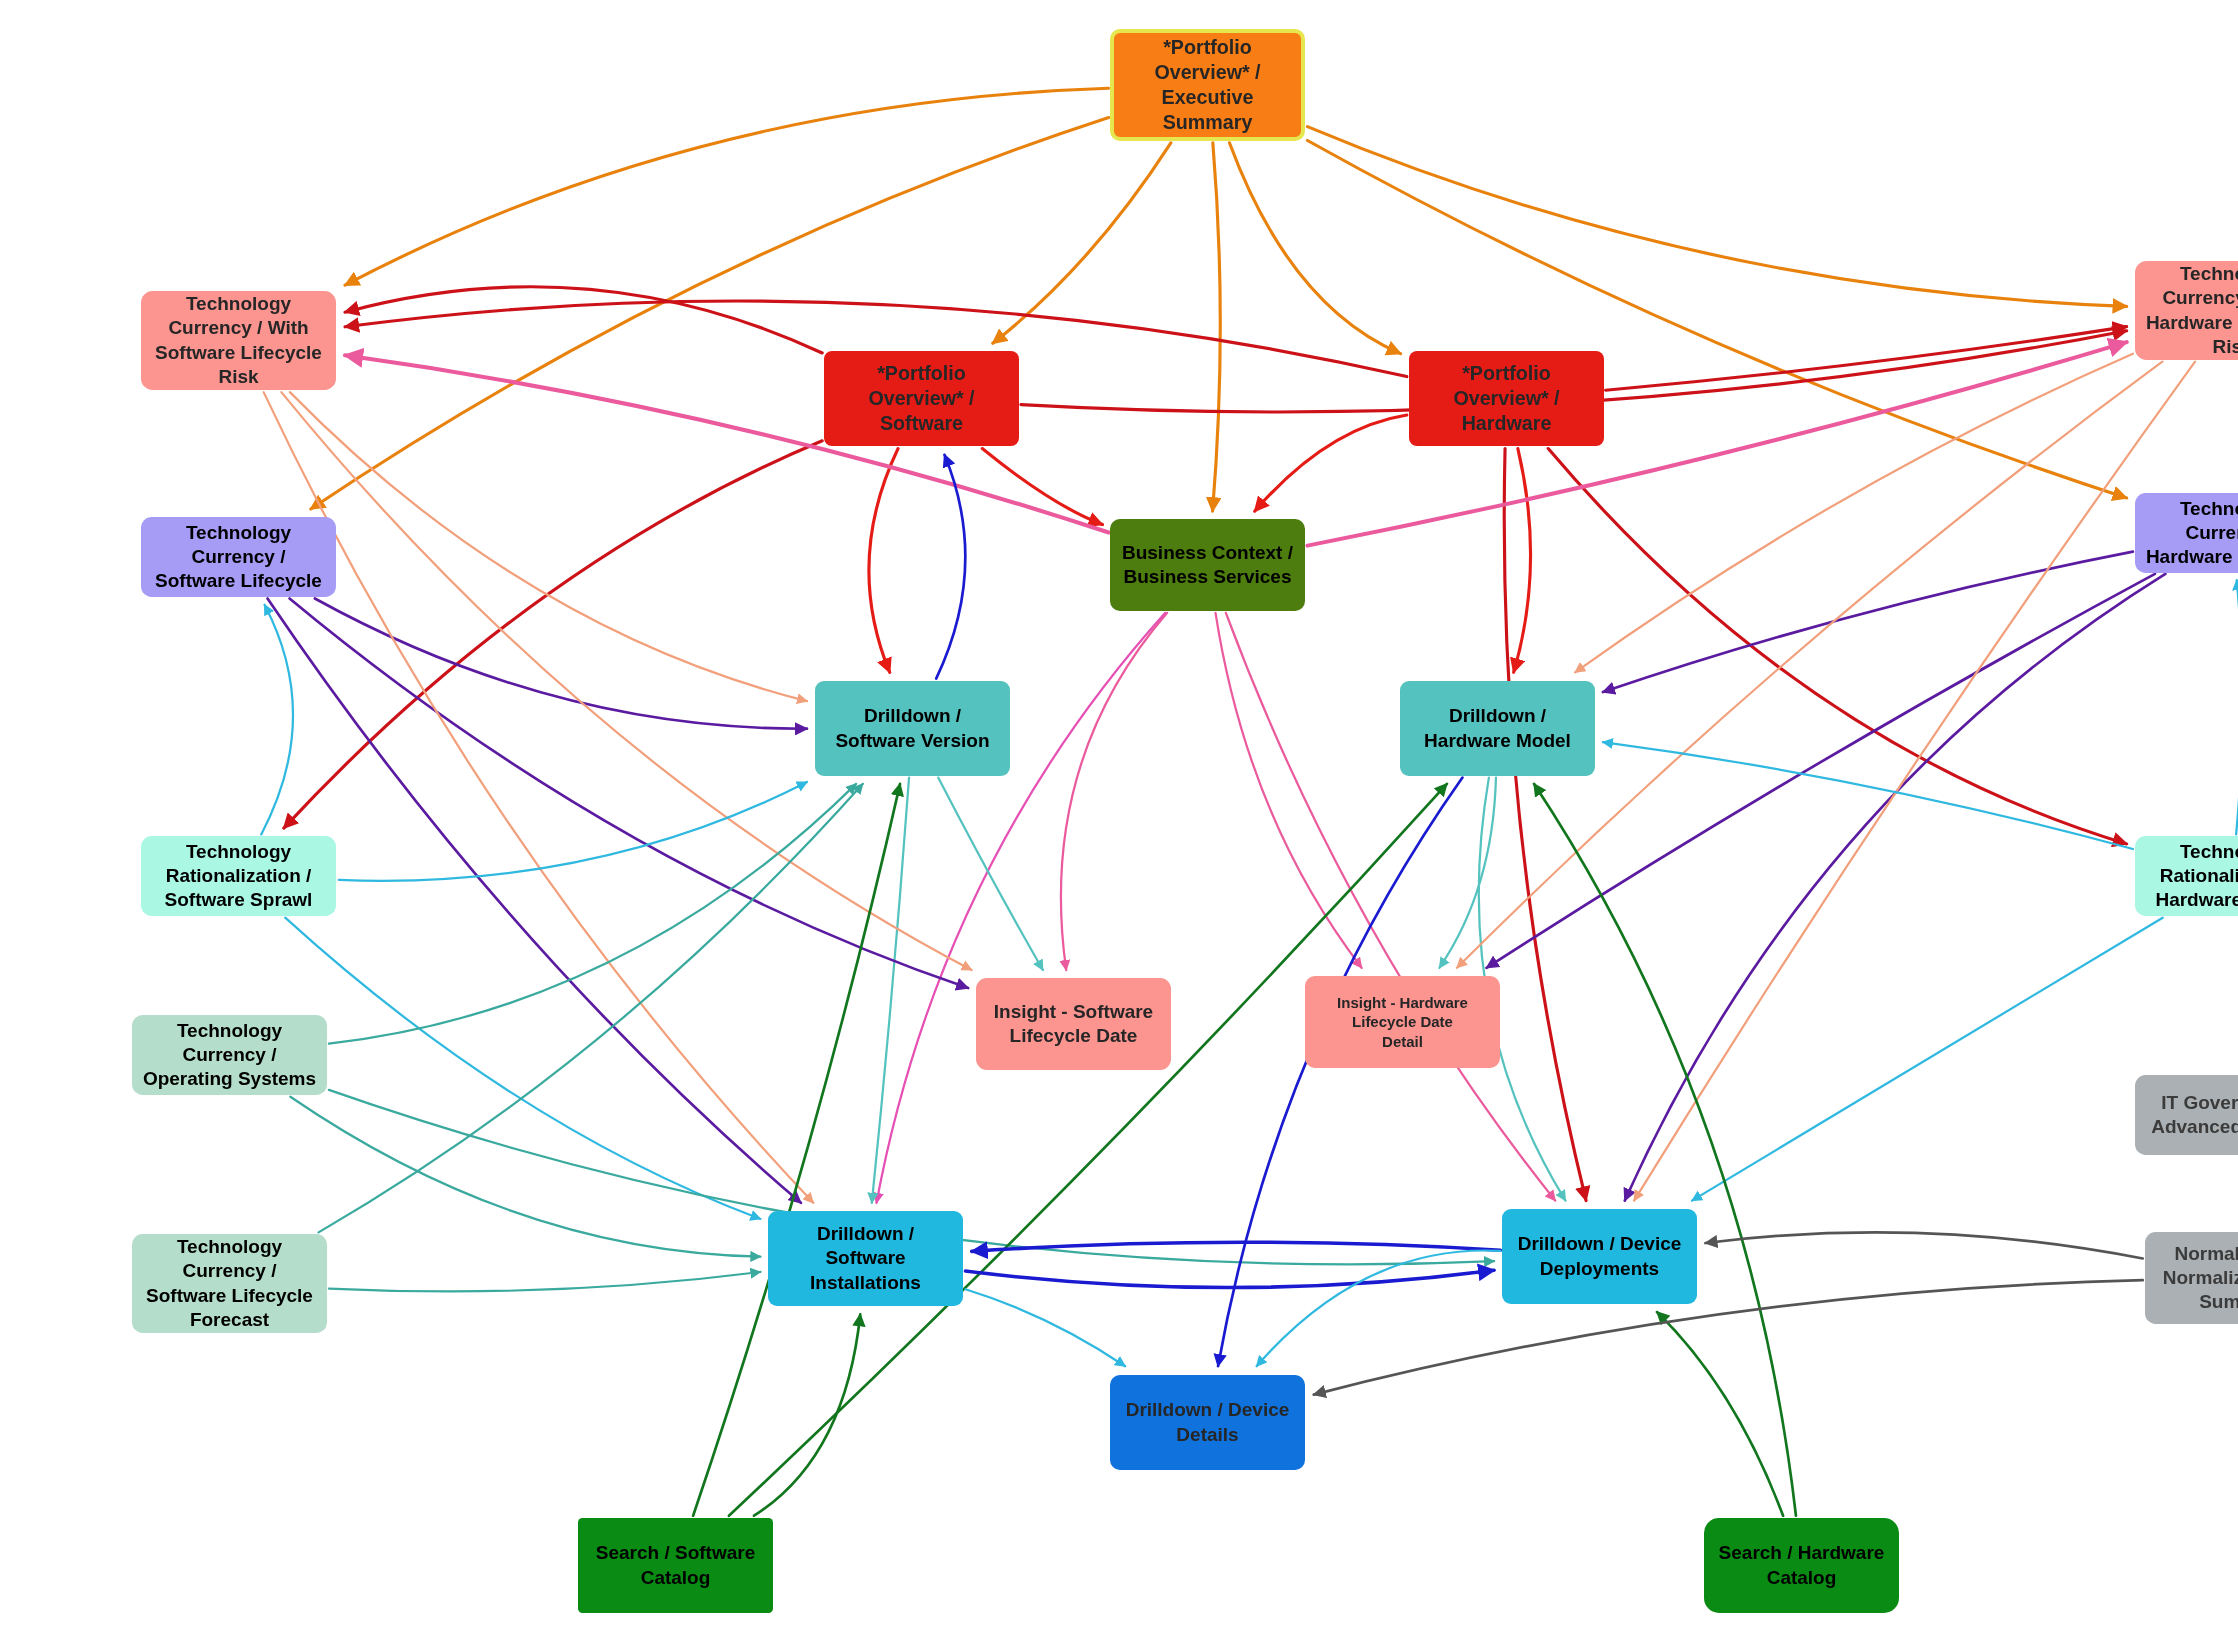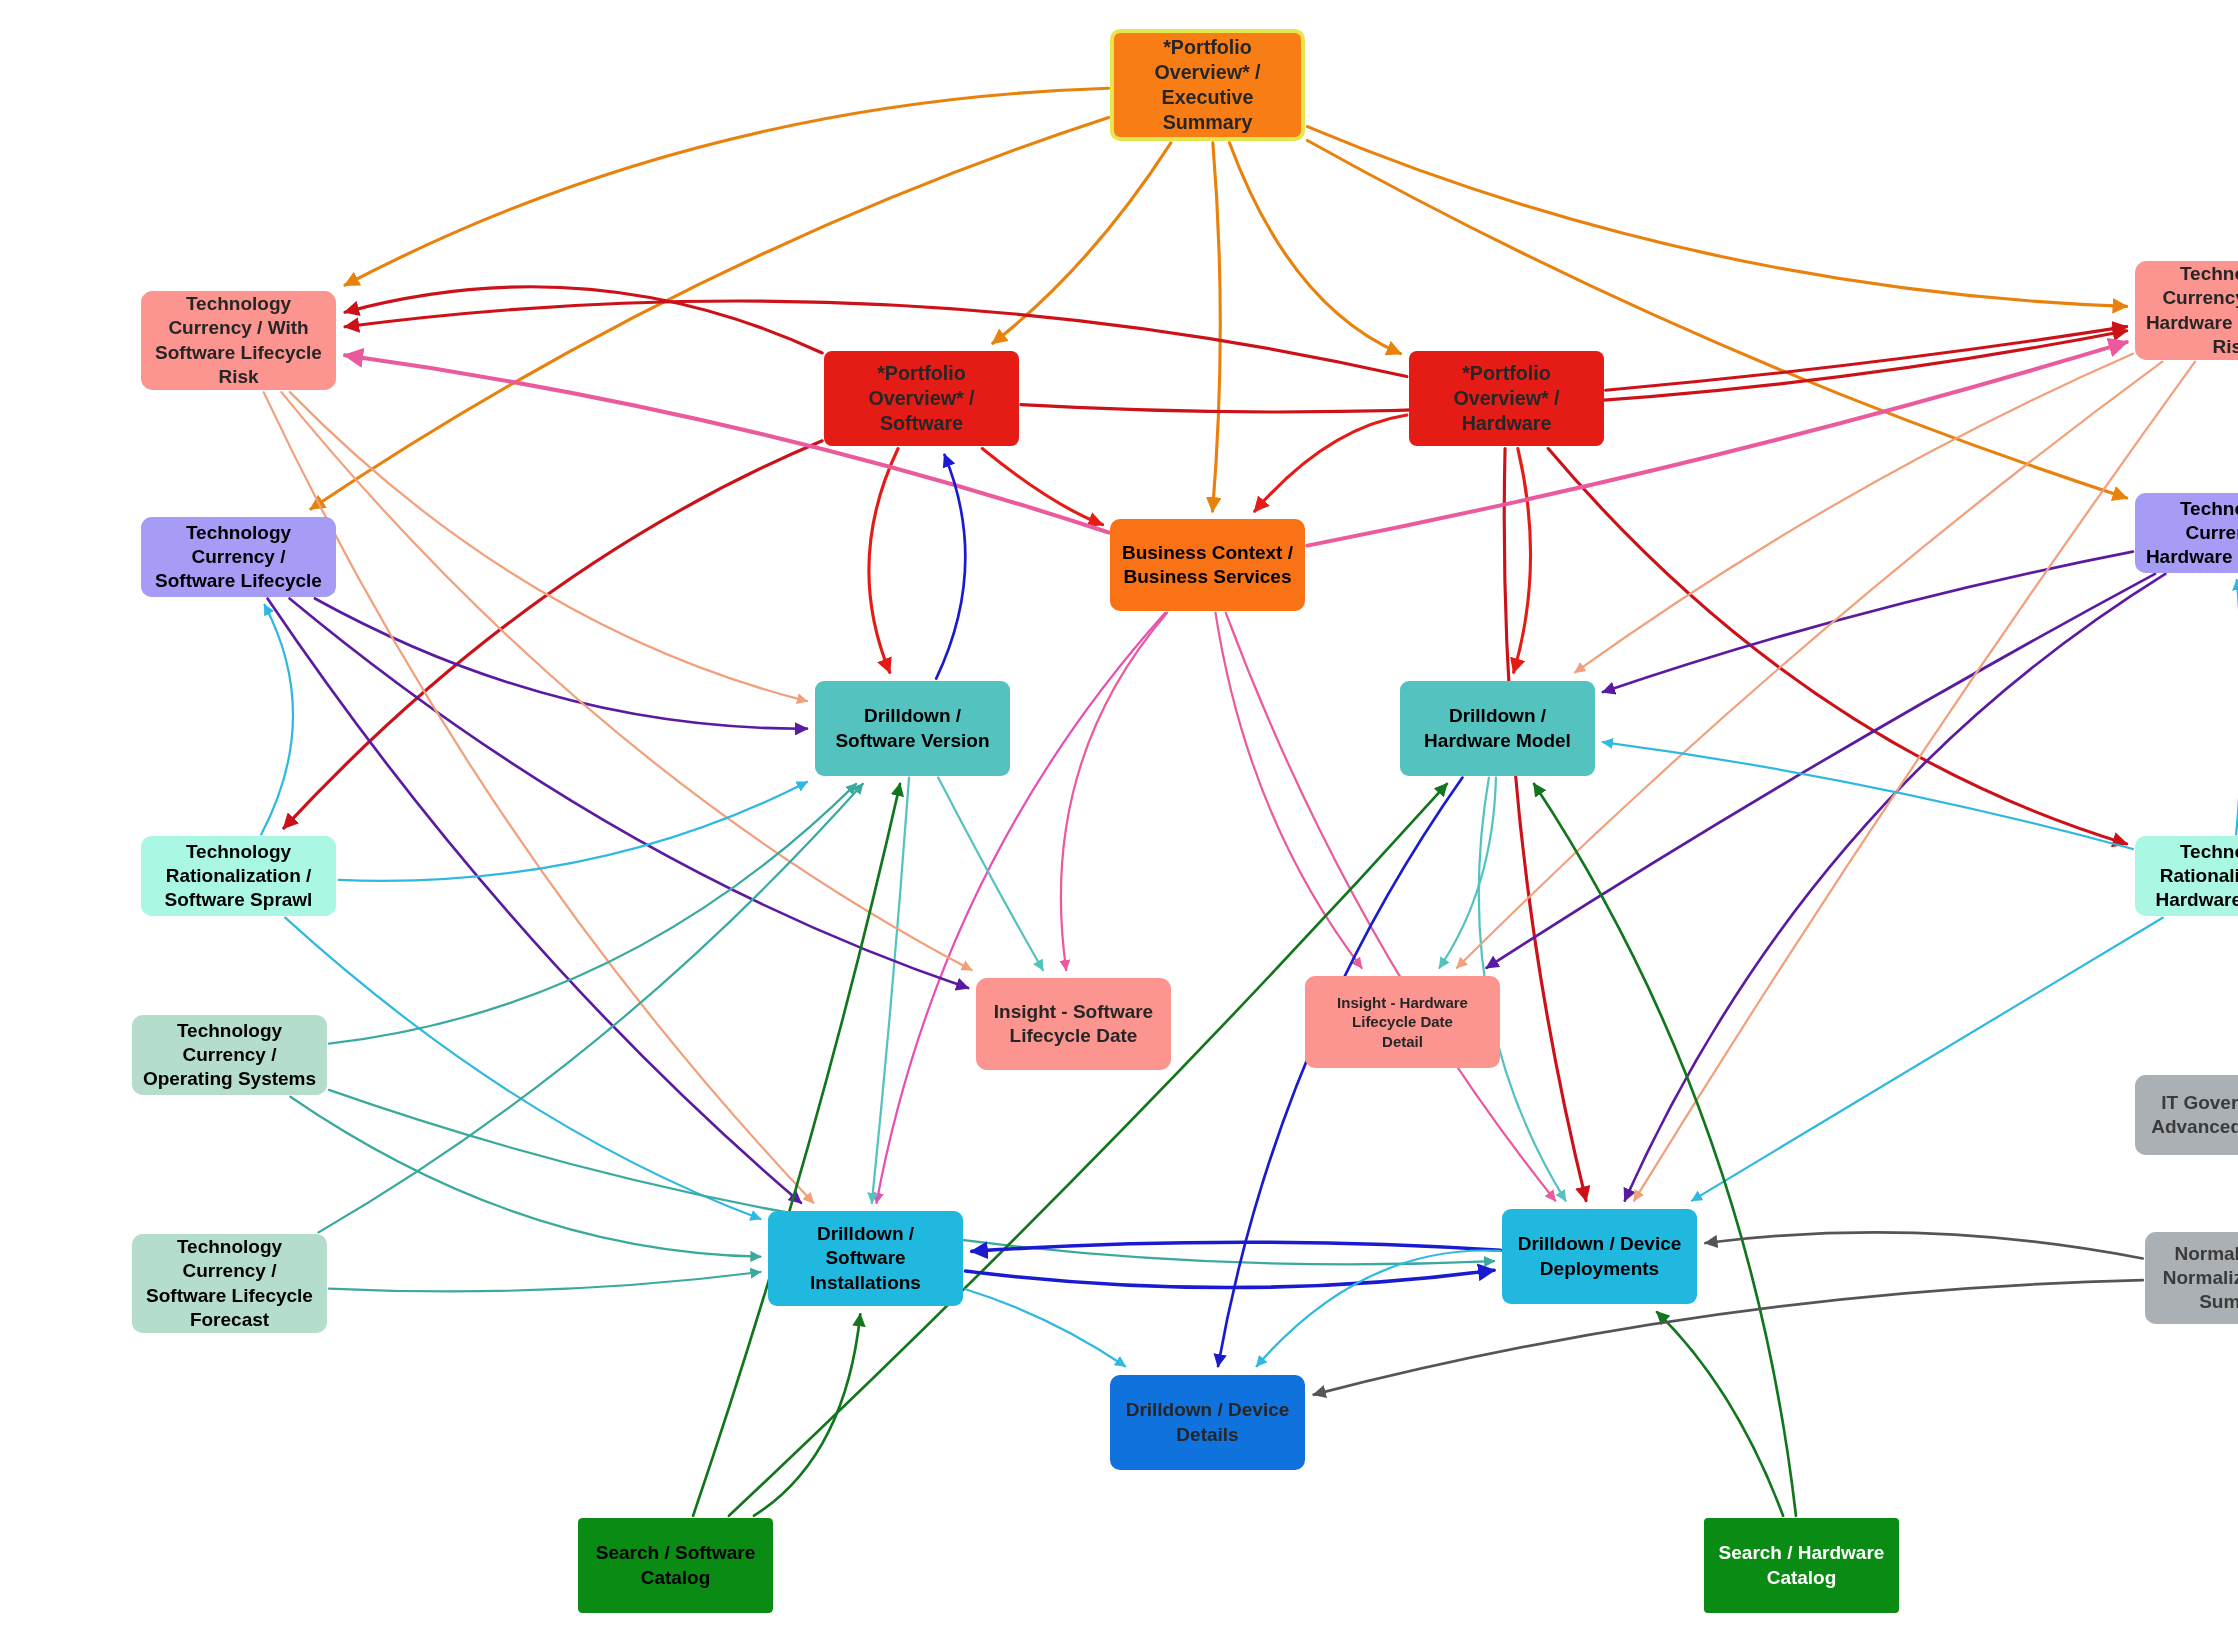--- a/index.html
+++ b/index.html
@@ -147,21 +147,21 @@
       </div>
       <div class="node" style="left: 2135px; top: 836px; width: 195px; height: 80px; background: rgb(170, 247, 228); color: rgb(0, 0, 0); font-size: 19px; border-radius: 10.7px;">
         <span>Technology<br>Rationalization /<br>Hardware Sprawl</span>
       </div>
       <div class="node" style="left: 132px; top: 1015px; width: 195px; height: 80px; background: rgb(181, 221, 203); color: rgb(0, 0, 0); font-size: 19px; border-radius: 10.7px;">
         <span>Technology<br>Currency /<br>Operating Systems</span>
       </div>
       <div class="node" style="left: 132px; top: 1234px; width: 195px; height: 99px; background: rgb(181, 221, 203); color: rgb(0, 0, 0); font-size: 19px; border-radius: 10.7px;">
         <span>Technology<br>Currency /<br>Software Lifecycle<br>Forecast</span>
       </div>
-      <div class="node" style="left: 1110px; top: 519px; width: 195px; height: 92px; background: #f97316; color: rgb(0, 0, 0); font-size: 19px; border-radius: 9.9px;">
+      <div class="node" style="left: 1110px; top: 519px; width: 195px; height: 92px; background: #4d7c0f; color: rgb(0, 0, 0); font-size: 19px; border-radius: 9.9px;">
         <span>Business Context /<br>Business Services</span>
       </div>
       <div class="node" style="left: 815px; top: 681px; width: 195px; height: 95px; background: rgb(84, 194, 190); color: rgb(0, 0, 0); font-size: 19px; border-radius: 9px;">
         <span>Drilldown /<br>Software Version</span>
       </div>
       <div class="node" style="left: 1400px; top: 681px; width: 195px; height: 95px; background: rgb(84, 194, 190); color: rgb(0, 0, 0); font-size: 19px; border-radius: 9px;">
         <span>Drilldown /<br>Hardware Model</span>
       </div>
       <div class="node" style="left: 976px; top: 978px; width: 195px; height: 92px; background: rgb(252, 148, 144); color: rgb(38, 38, 38); font-size: 19px; border-radius: 11px;">
         <span>Insight - Software<br>Lifecycle Date</span>
@@ -180,18 +180,18 @@
       </div>
       <div class="node" style="left: 1502px; top: 1209px; width: 195px; height: 95px; background: rgb(33, 184, 224); color: rgb(0, 0, 0); font-size: 19px; border-radius: 9px;">
         <span>Drilldown / Device<br>Deployments</span>
       </div>
       <div class="node" style="left: 1110px; top: 1375px; width: 195px; height: 95px; background: rgb(16, 114, 221); color: rgb(38, 38, 38); font-size: 19px; border-radius: 9.9px;">
         <span>Drilldown / Device<br>Details</span>
       </div>
       <div class="node" style="left: 578px; top: 1518px; width: 195px; height: 95px; background: rgb(10, 139, 19); color: rgb(0, 0, 0); font-size: 19px; border-radius: 4.5px;">
         <span>Search / Software<br>Catalog</span>
       </div>
-      <div class="node" style="left: 1704px; top: 1518px; width: 195px; height: 95px; background: rgb(10, 139, 19); color: #ffffff; font-size: 19px; border-radius: 4px;">
+      <div class="node" style="left: 1704px; top: 1518px; width: 195px; height: 95px; background: rgb(10, 139, 19); color: #000000; font-size: 19px; border-radius: 15px;">
         <span>Search / Hardware<br>Catalog</span>
       </div>
     </div>
 </div>
 
 
 </body></html>

